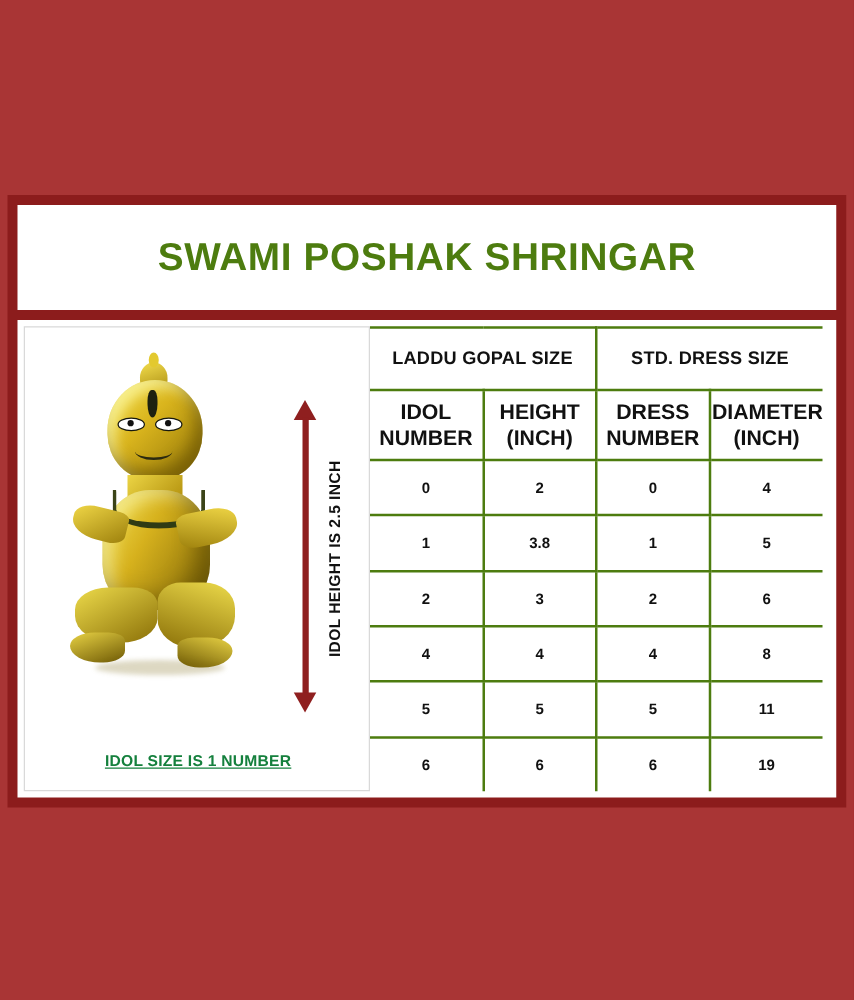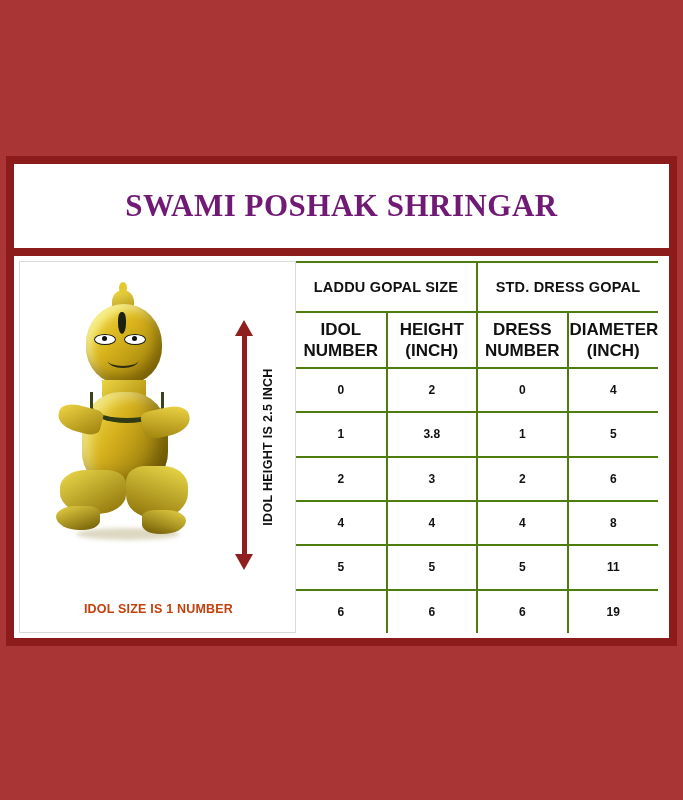--- a/index.html
+++ b/index.html
@@ -36,27 +36,26 @@
     left: 8px;
     top: 8px;
     width: 655px;
     height: 84px;
     background: #ffffff;
     display: flex;
     align-items: center;
     justify-content: center;
   }
   .title-text {
-    color: #701a75;
+    color: #4d7c0f;
     font-size: 31px;
     font-weight: bold;
     letter-spacing: 0.5px;
     text-align: center;
     white-space: nowrap;
-    font-family: Liberation Serif, serif;
   }
   .body-band {
     position: absolute;
     left: 8px;
     top: 100px;
     width: 655px;
     height: 382px;
     background: #ffffff;
     display: flex;
   }
@@ -300,22 +299,23 @@
     letter-spacing: .3px;
   }
   .idol-caption {
     position: absolute;
     left: 0;
     bottom: 16px;
     width: 277px;
     text-align: center;
     font-size: 12.5px;
     font-weight: bold;
-    color: #c2410c;
+    color: #15803d;
     letter-spacing: .2px;
+    text-decoration: underline;
   }
   
   .table-panel {
     position: relative;
     width: 362px;
     height: 372px;
     margin-top: 5px;
   }
   table.size-table {
     border-collapse: collapse;
@@ -401,21 +401,21 @@
         </div>
 
         <div class="idol-caption">IDOL SIZE IS 1 NUMBER</div>
       </div>
 
       <div class="table-panel">
         <table class="size-table">
           <thead>
             <tr class="grp-head">
               <th class="first" colspan="2">LADDU GOPAL SIZE</th>
-              <th class="last" colspan="2">STD. DRESS GOPAL</th>
+              <th class="last" colspan="2">STD. DRESS SIZE</th>
             </tr>
             <tr class="sub-head">
               <th class="first">
                 <div>IDOL</div>
                 <div>NUMBER</div>
               </th>
               <th>
                 <div>HEIGHT</div>
                 <div>(INCH)</div>
               </th>

